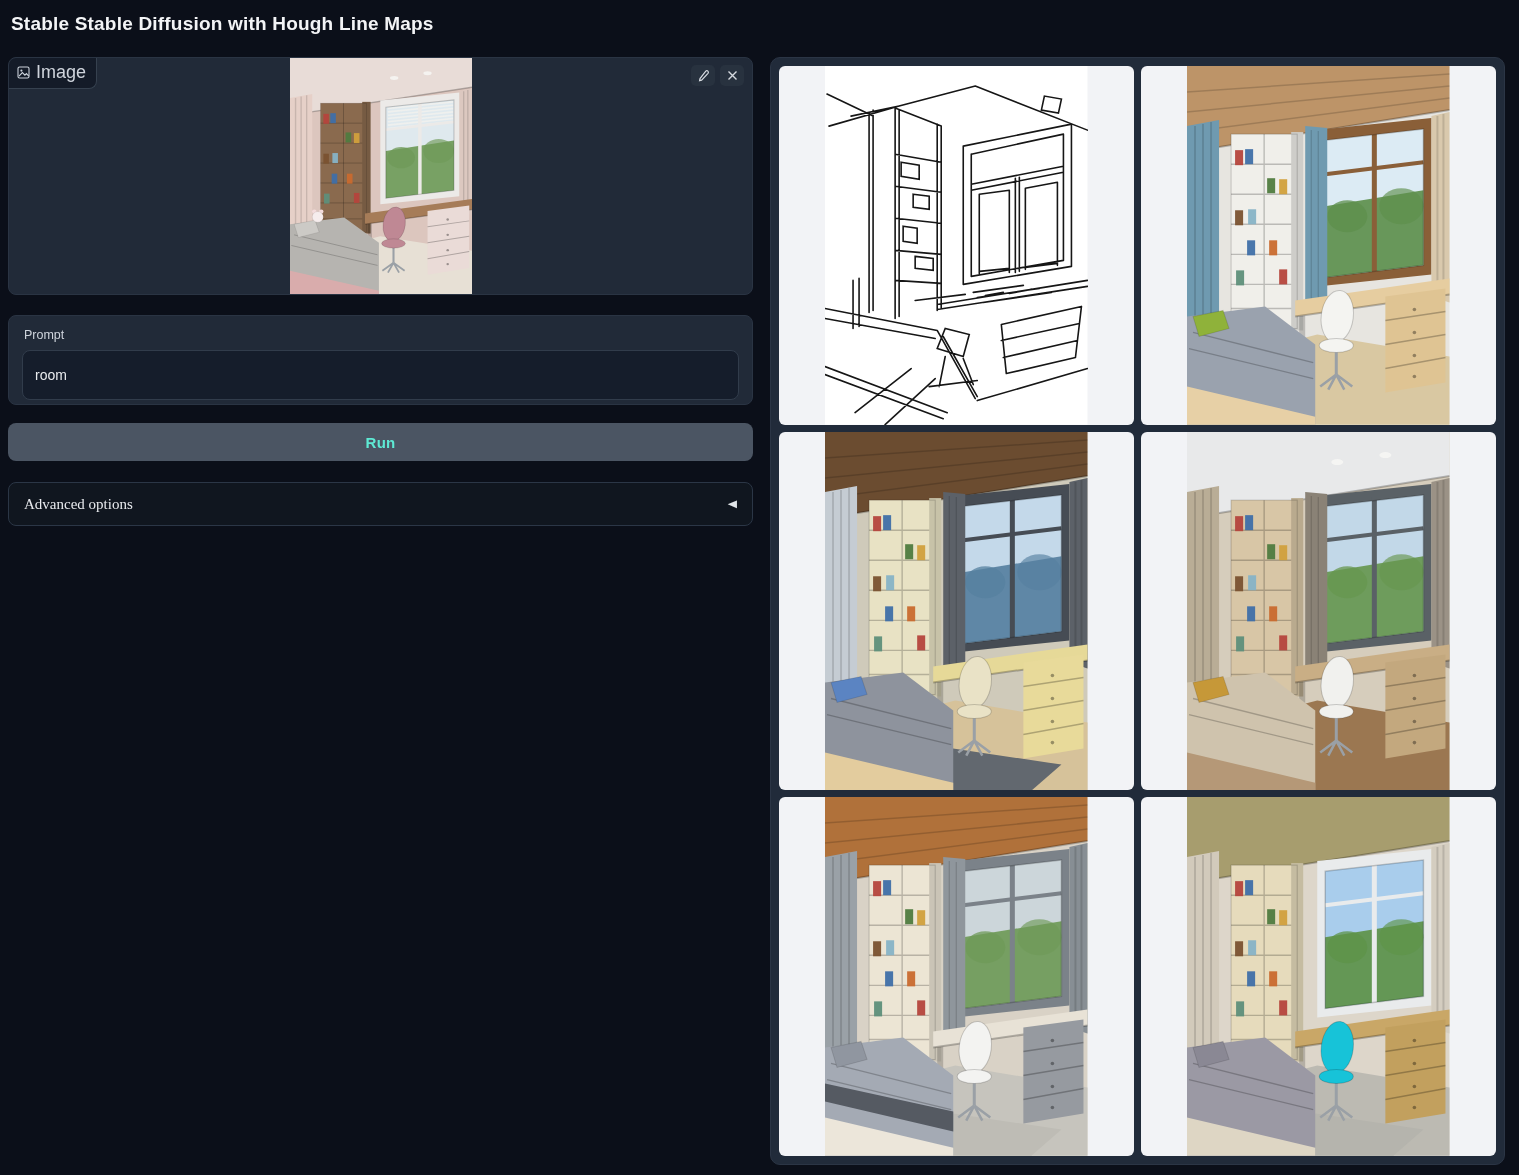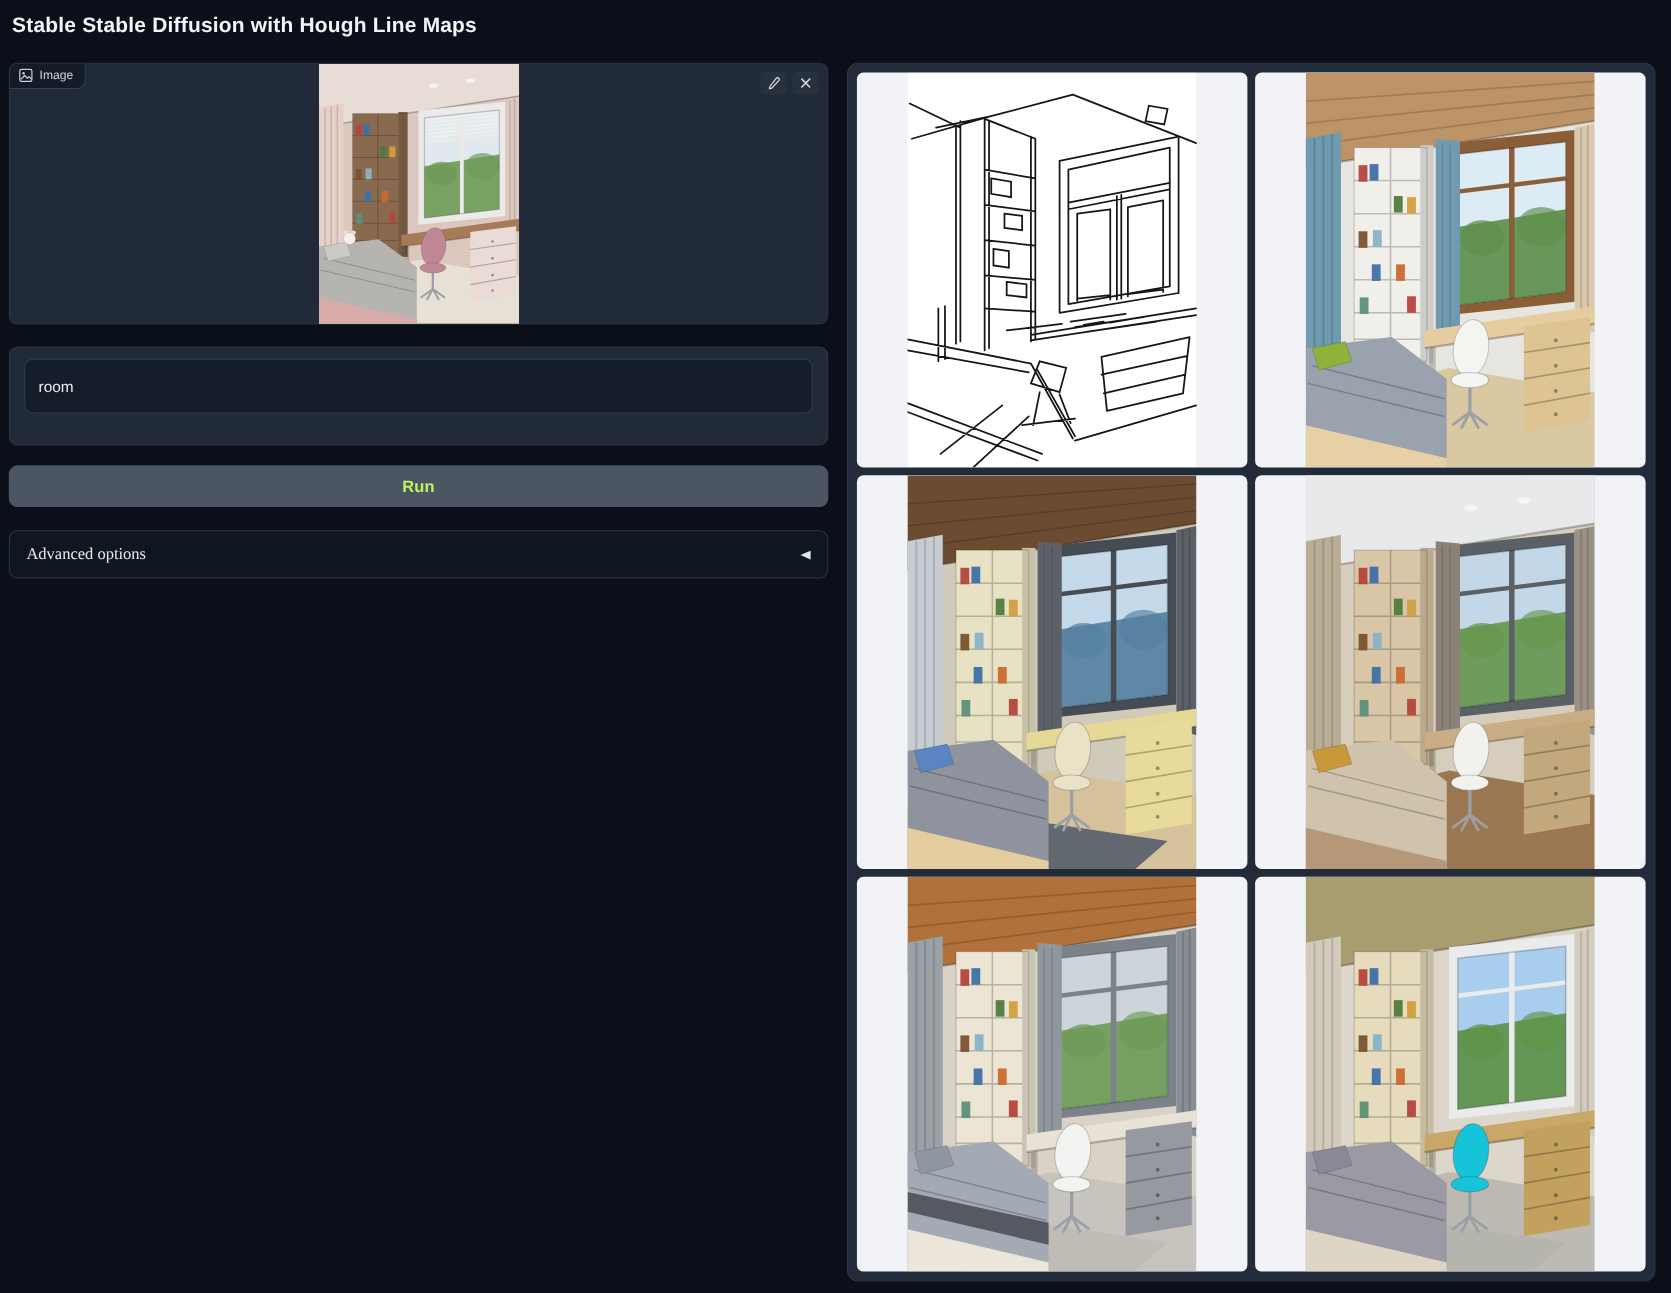--- a/index.html
+++ b/index.html
@@ -22,21 +22,21 @@
   .row{display:flex;gap:17px;margin-top:20px;align-items:flex-start}
   .col-left{width:745px;flex:none}
 
   
   .block{background:var(--block);border:1px solid #2a3443;border-radius:8px}
   .image-block{position:relative;height:238px;overflow:hidden}
   .badge{
     position:absolute;top:0;left:0;display:flex;align-items:center;gap:6px;
     background:#141b28;border-right:1px solid #36414f;border-bottom:1px solid #36414f;
     border-radius:7px 0 8px 0;padding:4px 10px 5px 8px;
-    font-size:11px;color:var(--label);z-index:3;justify-content:flex-end;
+    font-size:18px;color:var(--label);z-index:3;justify-content:flex-end;
   }
   .iconbtns{position:absolute;top:7px;right:8px;display:flex;gap:5px;z-index:3}
   .iconbtn{
     width:24px;height:21px;border:none;border-radius:5px;background:#28323f;
     display:flex;align-items:center;justify-content:center;cursor:pointer;padding:0;
   }
   .photo{
     position:absolute;top:0;left:281px;width:182px;height:238px;overflow:hidden;cursor:pointer;
   }
   .photo svg{display:block;width:100%;height:100%}
@@ -46,21 +46,21 @@
   .prompt-block label{display:block;font-size:12.5px;color:var(--label);margin:2px 0 8px 2px}
   .prompt-block input{
     width:100%;height:50px;background:var(--input-bg);border:1px solid #313c4b;
     border-radius:8px;color:#e9ebee;font-size:14px;padding:0 12px;outline:none;
     font-family:"Liberation Sans","DejaVu Sans",sans-serif;
   }
 
   
   .run{
     margin-top:18px;width:100%;height:38px;border:none;border-radius:8px;
-    background:var(--run);color:#bef264;font-size:15px;font-weight:700;cursor:pointer;
+    background:var(--run);color:#5eead4;font-size:15px;font-weight:700;cursor:pointer;
     font-family:"Liberation Sans","DejaVu Sans",sans-serif;letter-spacing:.2px;
   }
 
   
   .accordion{
     margin-top:21px;height:44px;background:#10161f;border:1px solid #2b3646;border-radius:8px;
     display:flex;align-items:center;justify-content:space-between;padding:0 15px;cursor:pointer;font-family:Liberation Serif, serif;
   }
   .accordion .acc-label{font-size:15px;color:#e8eaee}
   .accordion .tri{font-size:12px;color:#e2e6ea;transform:scaleY(.85)}
@@ -166,20 +166,21 @@
     <circle cx="40" cy="239" r="8" fill="#f6eded" stroke="rgba(0,0,0,.1)"></circle>
     <line x1="149" y1="280" x2="149" y2="308" stroke="#9aa0a6" stroke-width="3"></line>
     <path d="M149,308 L133,320 M149,308 L165,320 M149,308 L141,323 M149,308 L157,323" stroke="#9aa0a6" stroke-width="2.5" fill="none"></path>
     <ellipse cx="150" cy="250" rx="16" ry="26" transform="rotate(7 150 250)" fill="#bf8894" stroke="rgba(0,0,0,.18)"></ellipse>
     <ellipse cx="149" cy="279" rx="17" ry="7" fill="#bf8894" stroke="rgba(0,0,0,.18)"></ellipse>
   </svg>
         </div>
     </div>
 
     <div class="block prompt-block">
+      <label>Prompt</label>
       <input type="text" value="room" style="">
     </div>
 
     <button class="run">Run</button>
 
     <div class="accordion">
       <span class="acc-label">Advanced options</span>
       <span class="tri">◀</span>
     </div>
 

